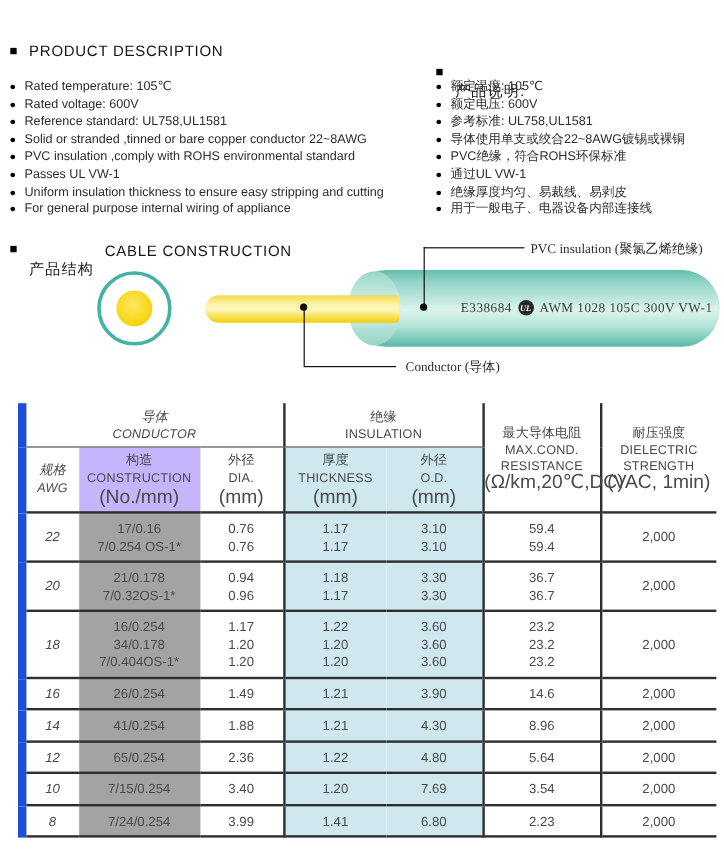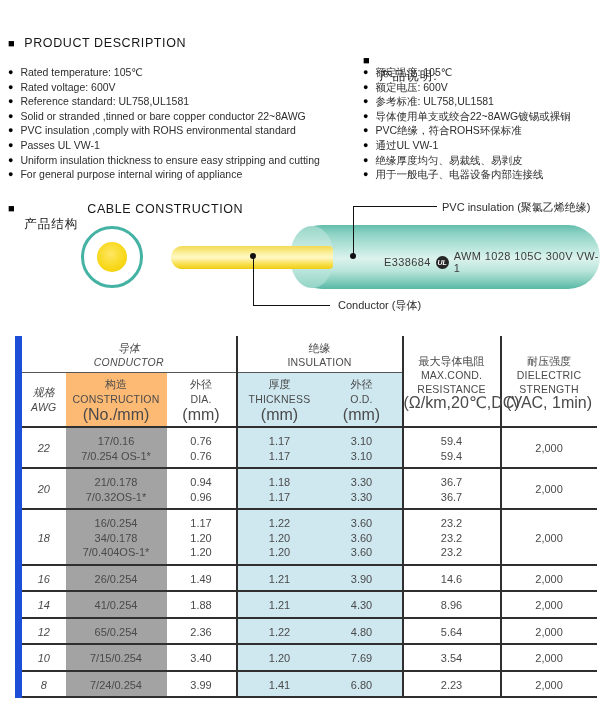--- a/index.html
+++ b/index.html
@@ -12,21 +12,21 @@
                font-size:12.5px; color:#161616; letter-spacing:0.6px; }
   .sq { font-size:11px; line-height:11px; color:#000; }
   .t-cn { letter-spacing:1px; font-weight:normal;margin-top:32px; }
 
   
   .blist { position:absolute; }
   .li { display:flex; gap:7px; font-size:10.5px; line-height:14.6px; color:#2d2d2d; }
   .li .dot { font-size:9px; line-height:14.6px; color:#000; }
 
   
-  .abs { position:absolute; }
+  .abs { position:absolute;font-family:Liberation Serif, serif; }
   .ring { left:81px; top:226px; width:56px; height:56px; border:3px solid #44b3a3;
           border-radius:50%; background:#fff; }
   .core { left:97px; top:242px; width:30px; height:30px; border-radius:50%;
           background:radial-gradient(circle at 45% 40%, #ffe763 0%, #f7d717 60%, #eec907 100%); }
   .cable { left:290px; top:225px; width:310px; height:64px; border-radius:32px;
            background:linear-gradient(180deg,#62bdac 0%, #8fd3c5 14%, #c6ebe2 42%,
                        #dcf3ed 52%, #b9e5da 72%, #7bc9b8 90%, #58b8a6 100%); }
   .cap { left:290px; top:226px; width:44px; height:62px; border-radius:50%;
          background:linear-gradient(180deg,#9ad7c9 0%, #d9f2ec 50%, #93d4c6 100%); }
   .rod { left:171px; top:246px; width:162px; height:23px; border-radius:11.5px 4px 4px 11.5px;
@@ -46,21 +46,21 @@
   #spec-table td { text-align:center; vertical-align:middle; color:#4a4a4a; }
   #spec-table td:first-child { border-left:7px solid #1d4ed8;font-style:italic; }
   .vline-r { border-right:2px solid #2f2f2f; }
   .g-row td { padding:4px 0 2px 0; line-height:14px; height:30px; }
   .group-cell { border-bottom:1px solid #555; }
   .s-row td { padding:4px 0; line-height:15px; height:44px; border-bottom:2px solid #2f2f2f; }
   .hd-tall { border-bottom:2px solid #2f2f2f; }
   .hcn { font-size:11px; }
   .hen { font-size:10.5px; letter-spacing:0.2px; }
   .hunit { font-size:16px; }
-  .bg-y { background:#fdba74; }
+  .bg-y { background:#c4b5fd; }
   .bg-b { background:#cfe8f0; }
   #spec-body td { border-top:2px solid #2f2f2f; padding:6px 0 4px 0;
                   line-height:14.5px; font-size:11px; }
   #spec-body tr:last-child td { border-bottom:2px solid #2f2f2f; }
   #spec-body td:nth-child(2) { background:#a3a3a3; }
   #spec-body td:nth-child(3) { border-right:2px solid #2f2f2f; }
   #spec-body td:nth-child(4), #spec-body td:nth-child(5) { background:#cfe8f0; }
   #spec-body td:nth-child(5) { border-right:2px solid #2f2f2f; }
   #spec-body td:nth-child(6) { border-right:2px solid #2f2f2f; }
 </style>

